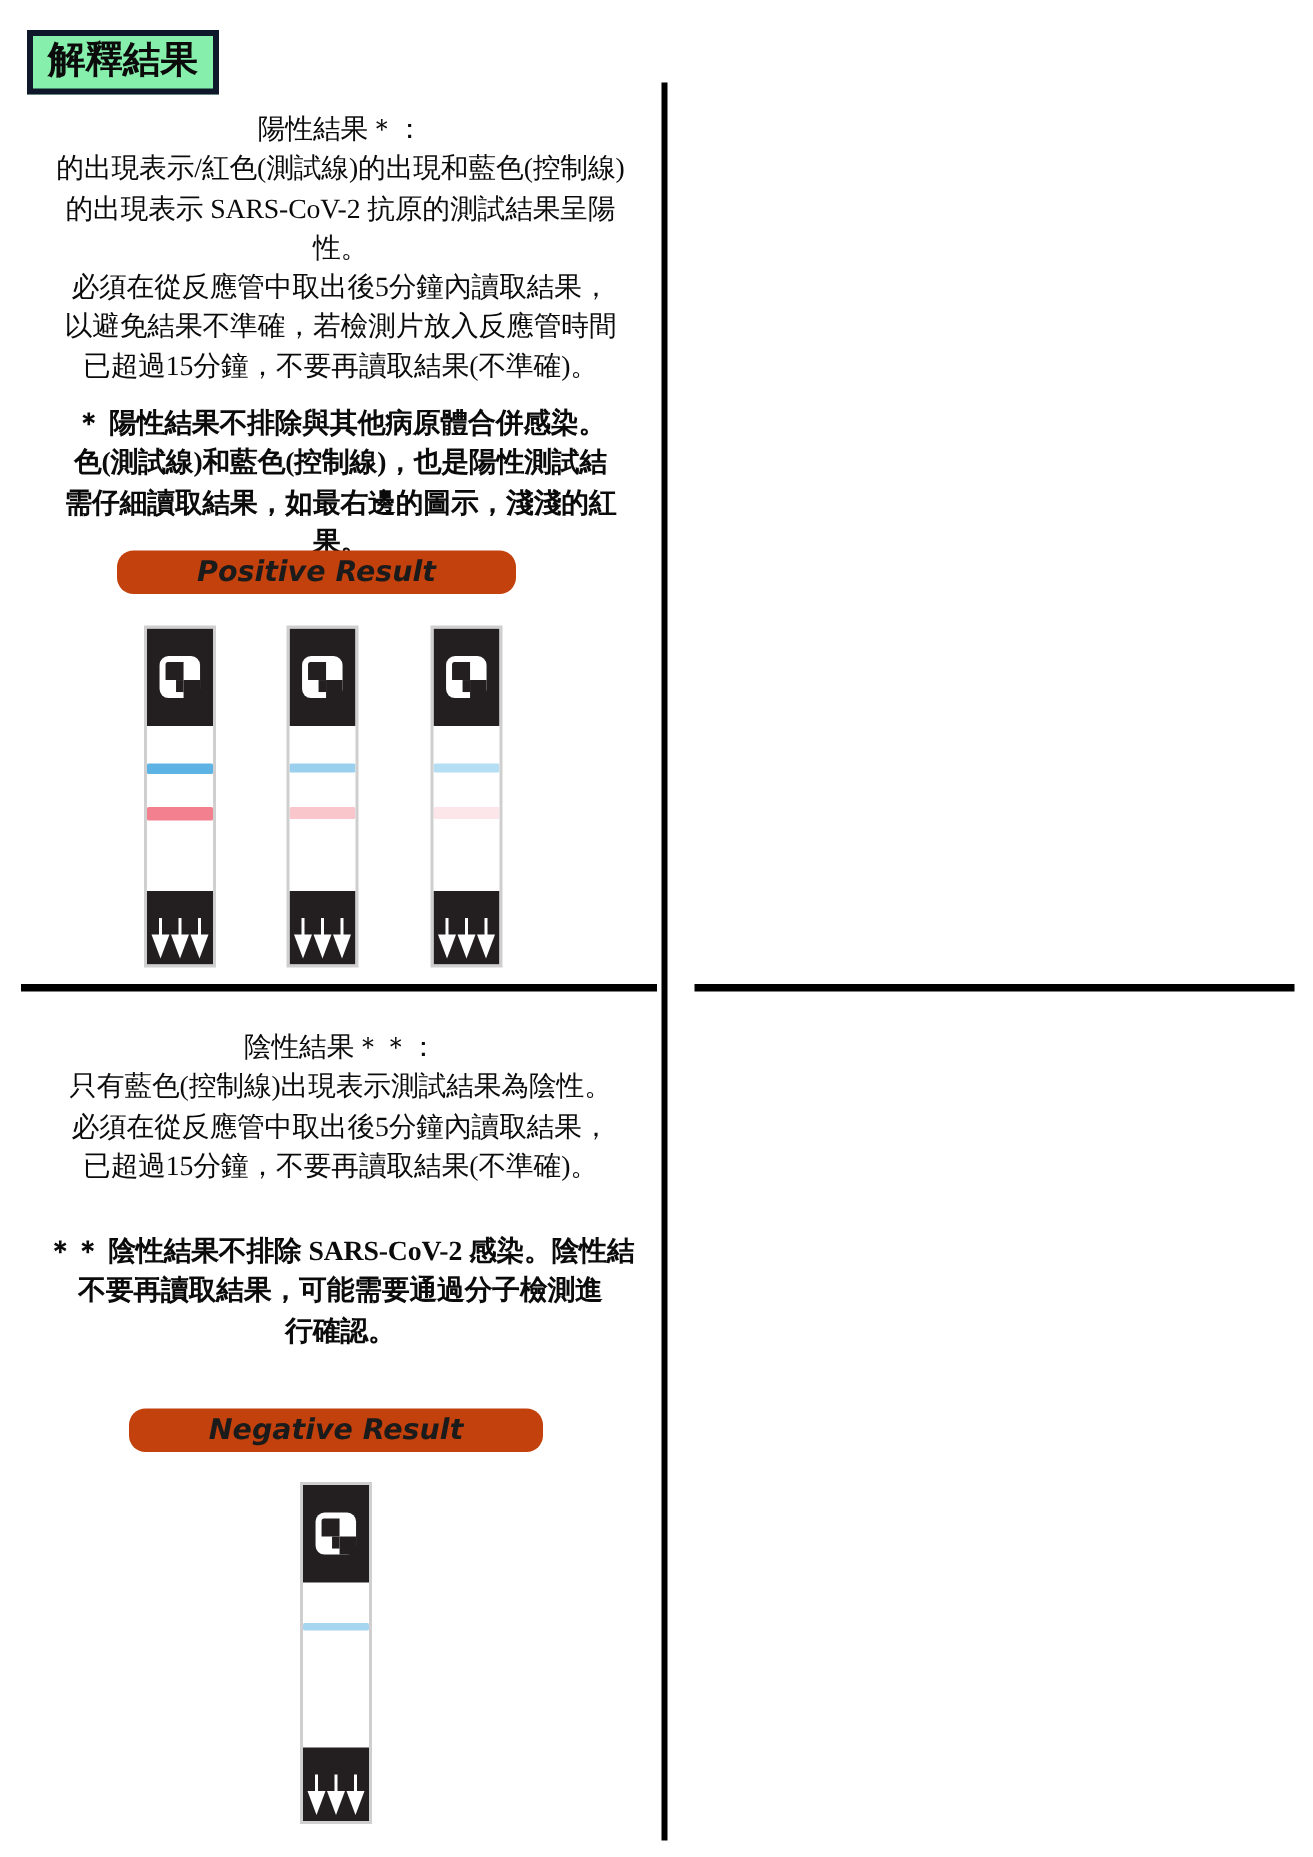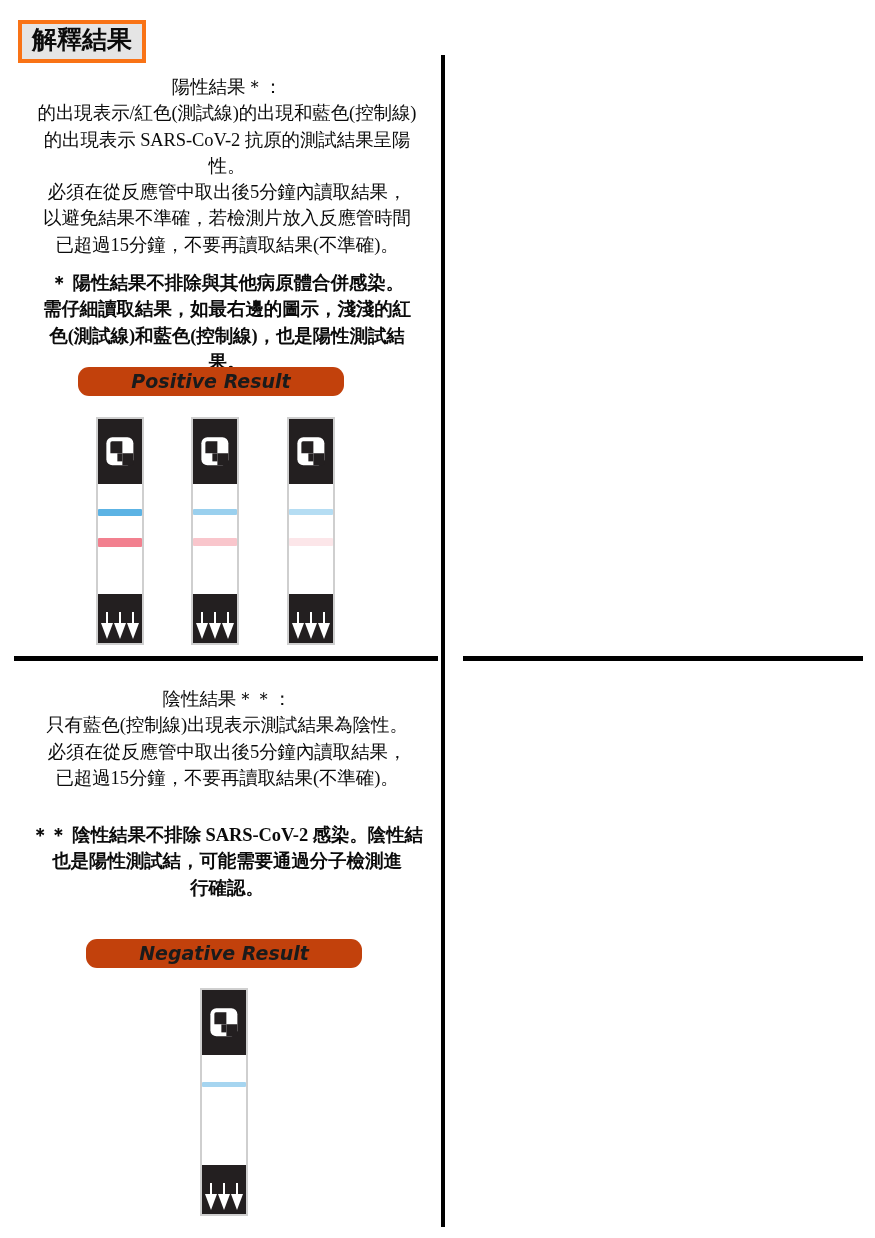--- a/index.html
+++ b/index.html
@@ -37,28 +37,28 @@
     background: #000;
   }
   .h-rule.left  { left: 14px;  top: 656px; width: 424px; }
   .h-rule.right { left: 463px; top: 656px; width: 400px; }
 
   
   .title-box {
     position: absolute;
     left: 18px;
     top: 20px;
-    border: 4px solid #f97316;
+    border: 4px solid #0f172a;
     padding: 2px 10px 4px 10px;
     font-size: 25px;
     font-weight: bold;
     line-height: 1.15;
     font-family: "DejaVu Serif", "Liberation Serif", serif;
     letter-spacing: 0px;
-    background: #e5e5e5;
+    background: #86efac;
   }
 
   
   .tblock {
     position: absolute;
     font-size: 18.5px;
     line-height: 1.42;
     letter-spacing: -0.1px;
     text-align: center;
   }
@@ -209,22 +209,22 @@
       <p>的出現表示/紅色(測試線)的出現和藍色(控制線)</p>
       <p>的出現表示 SARS-CoV-2 抗原的測試結果呈陽</p>
       <p>性。</p>
       <p>必須在從反應管中取出後5分鐘內讀取結果，</p>
       <p>以避免結果不準確，若檢測片放入反應管時間</p>
       <p>已超過15分鐘，不要再讀取結果(不準確)。</p>
     </div>
 
     <div class="tblock ltext-2">
       <p>＊ 陽性結果不排除與其他病原體合併感染。</p>
+      <p>色(測試線)和藍色(控制線)，也是陽性測試結</p>
       <p>需仔細讀取結果，如最右邊的圖示，淺淺的紅</p>
-      <p>色(測試線)和藍色(控制線)，也是陽性測試結</p>
       <p>果。</p>
     </div>
 
     <div class="pill pill-positive">Positive Result</div>
 
     <div class="strip s-pos-1">
       <div class="strip-head">
         <div class="logo">
           <div class="lsq"></div>
             <div class="lnotch-a"></div>
@@ -312,21 +312,21 @@
 
     <div class="tblock ltext-3">
       <p>陰性結果＊＊：</p>
       <p>只有藍色(控制線)出現表示測試結果為陰性。</p>
       <p>必須在從反應管中取出後5分鐘內讀取結果，</p>
       <p>已超過15分鐘，不要再讀取結果(不準確)。</p>
     </div>
 
     <div class="tblock ltext-4">
       <p>＊＊ 陰性結果不排除 SARS-CoV-2 感染。陰性結</p>
-      <p>也是陽性測試結，可能需要通過分子檢測進</p>
+      <p>不要再讀取結果，可能需要通過分子檢測進</p>
       <p>行確認。</p>
     </div>
 
     <div class="pill pill-negative">Negative Result</div>
 
     <div class="strip s-neg-1">
       <div class="strip-head">
         <div class="logo">
           <div class="lsq"></div>
             <div class="lnotch-a"></div>

